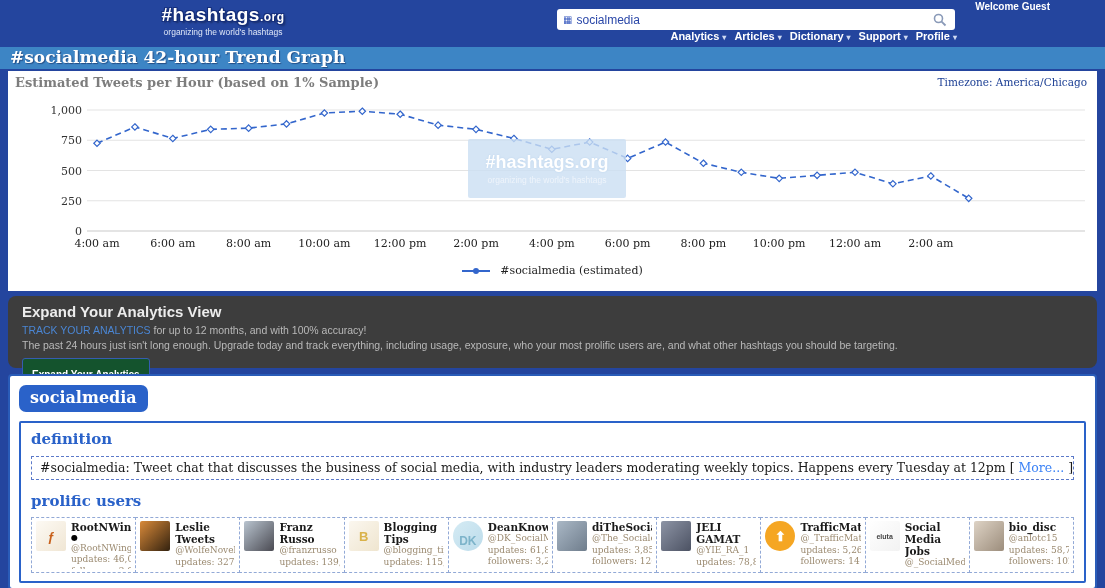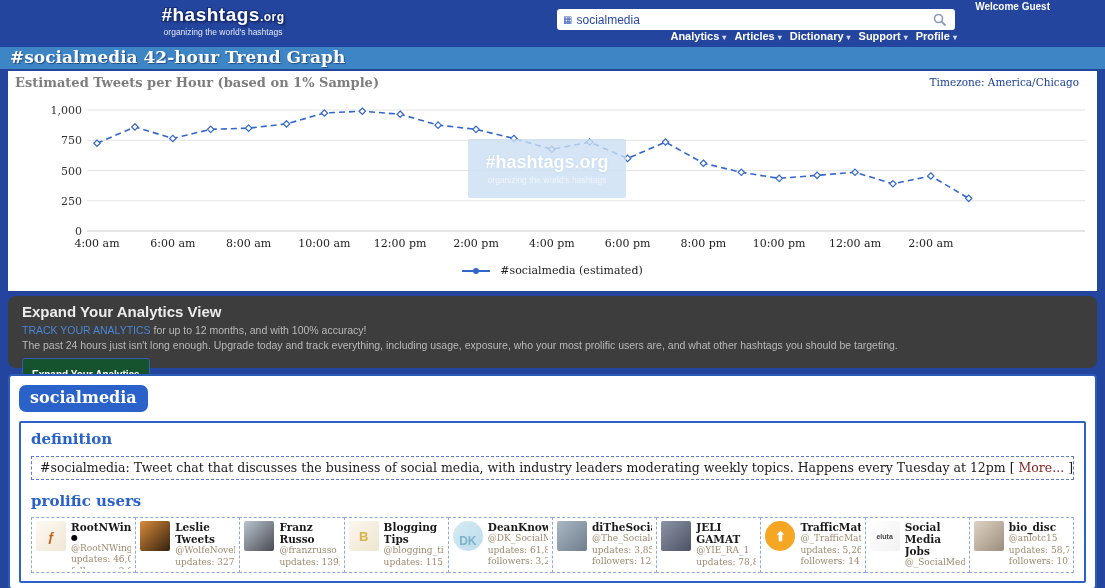--- a/index.html
+++ b/index.html
@@ -22,21 +22,21 @@
   .nav-item { color:#fff; font-size:11px; font-weight:bold; text-decoration:none; cursor:pointer; }
   .nav-item .caret { font-size:8px; margin-left:3px; color:#cfd9f2; }
 
   
   .titlebar { position:absolute; left:0; top:47px; width:1105px; height:22px; background:#3d85c5; color:#fff;
     font-size:17px; font-weight:bold; line-height:21px; padding-left:10px; text-shadow:1px 1px 1px rgba(20,40,90,.6); }
 
   
   .chart-panel { position:absolute; left:8px; top:71px; width:1089px; height:220px; background:#fff; border-radius:0; }
   .chart-title { position:absolute; left:7px; top:4px; font-size:13px; font-weight:bold; color:#7d7d7d; }
-  .chart-tz { position:absolute; right:18px; top:5px; font-size:10.5px; color:#1c3f94;margin-left:36px; }
+  .chart-tz { position:absolute; right:10px; top:5px; font-size:10.5px; color:#1c3f94;margin-left:36px; }
   #chart-mount { position:absolute; left:0; top:24px; width:1089px; height:162px; }
   .watermark { position:absolute; left:460px; top:68px; width:158px; height:59px; background:rgba(203,223,243,.8);
     display:flex; flex-direction:column; align-items:center; justify-content:center; border-radius:2px; }
   .watermark .wm-title { color:#fff; font-family:"Liberation Sans", sans-serif; font-weight:bold; font-size:18px;
     text-shadow:0 0 2px #b9d2ec; }
   .watermark .wm-tagline { color:#eef4fb; font-family:"Liberation Sans", sans-serif; font-size:8.5px; margin-top:2px; }
   .chart-legend { position:absolute; left:0; top:193px; width:1089px; display:flex; align-items:center; justify-content:center; gap:10px; }
   .legend-swatch { width:28px; height:2px; background:#3366cc; position:relative; }
   .legend-swatch::after { content:''; position:absolute; left:11px; top:-2px; width:6px; height:6px; border-radius:50%; background:#3366cc; }
   .legend-label { font-size:11px; color:#222; }
@@ -51,21 +51,21 @@
     font-family:"Liberation Sans", sans-serif; font-size:10px; font-weight:bold; padding:10px 9px; cursor:pointer; }
 
   
   .lower { position:absolute; left:8px; top:374px; width:1089px; height:216px; background:#fff;
     border:2px solid #2a5cb8; border-radius:4px; overflow:hidden; }
   .tag-badge { display:inline-block; margin:9px 0 0 9px; background:#2a62c9; color:#fff; font-size:16px; font-weight:bold;
     padding:3px 11px 5px; border-radius:7px; cursor:pointer; }
   .inner-box { margin:9px 9px 0 9px; border:2px solid #2a62c9; border-radius:2px; padding:7px 10px 8px; }
   .section-heading { color:#2a62c9; font-size:15px; font-weight:bold; }
   .def-box { margin-top:8px; border:1px dashed #5b79c9; padding:3px 8px 4px; font-size:12.5px; color:#1a1a1a; white-space:nowrap; overflow:hidden; }
-  .more-link { color:#7f1d1d; cursor:pointer; text-decoration:none; }
+  .more-link { color:#3b82f6; cursor:pointer; text-decoration:none; }
   .prolific-heading { margin-top:12px; }
   .users-row { margin-top:7px; display:flex; }
   .user-card { flex:1 1 0; min-width:0; height:56px; border:1px dashed #92a9d6; margin-left:-1px; padding:3px 4px; display:flex; overflow:hidden; background:#fff; cursor:pointer; }
   .user-card:first-child { margin-left:0; }
   .avatar { flex:0 0 30px; width:30px; height:30px; margin-right:5px; display:flex; align-items:center; justify-content:center; overflow:hidden; }
   .avatar span { font-weight:bold; font-family:"Liberation Sans", sans-serif; }
   .user-meta { flex:1; min-width:0; overflow:hidden; }
   .user-name { font-size:10.5px; font-weight:bold; color:#1a1a1a; line-height:1.15; }
   .user-extra { font-size:8px; line-height:1.2; }
   .user-handle, .user-stat { font-size:9px; color:#9b8a70; line-height:1.3; white-space:nowrap; overflow:hidden; }

